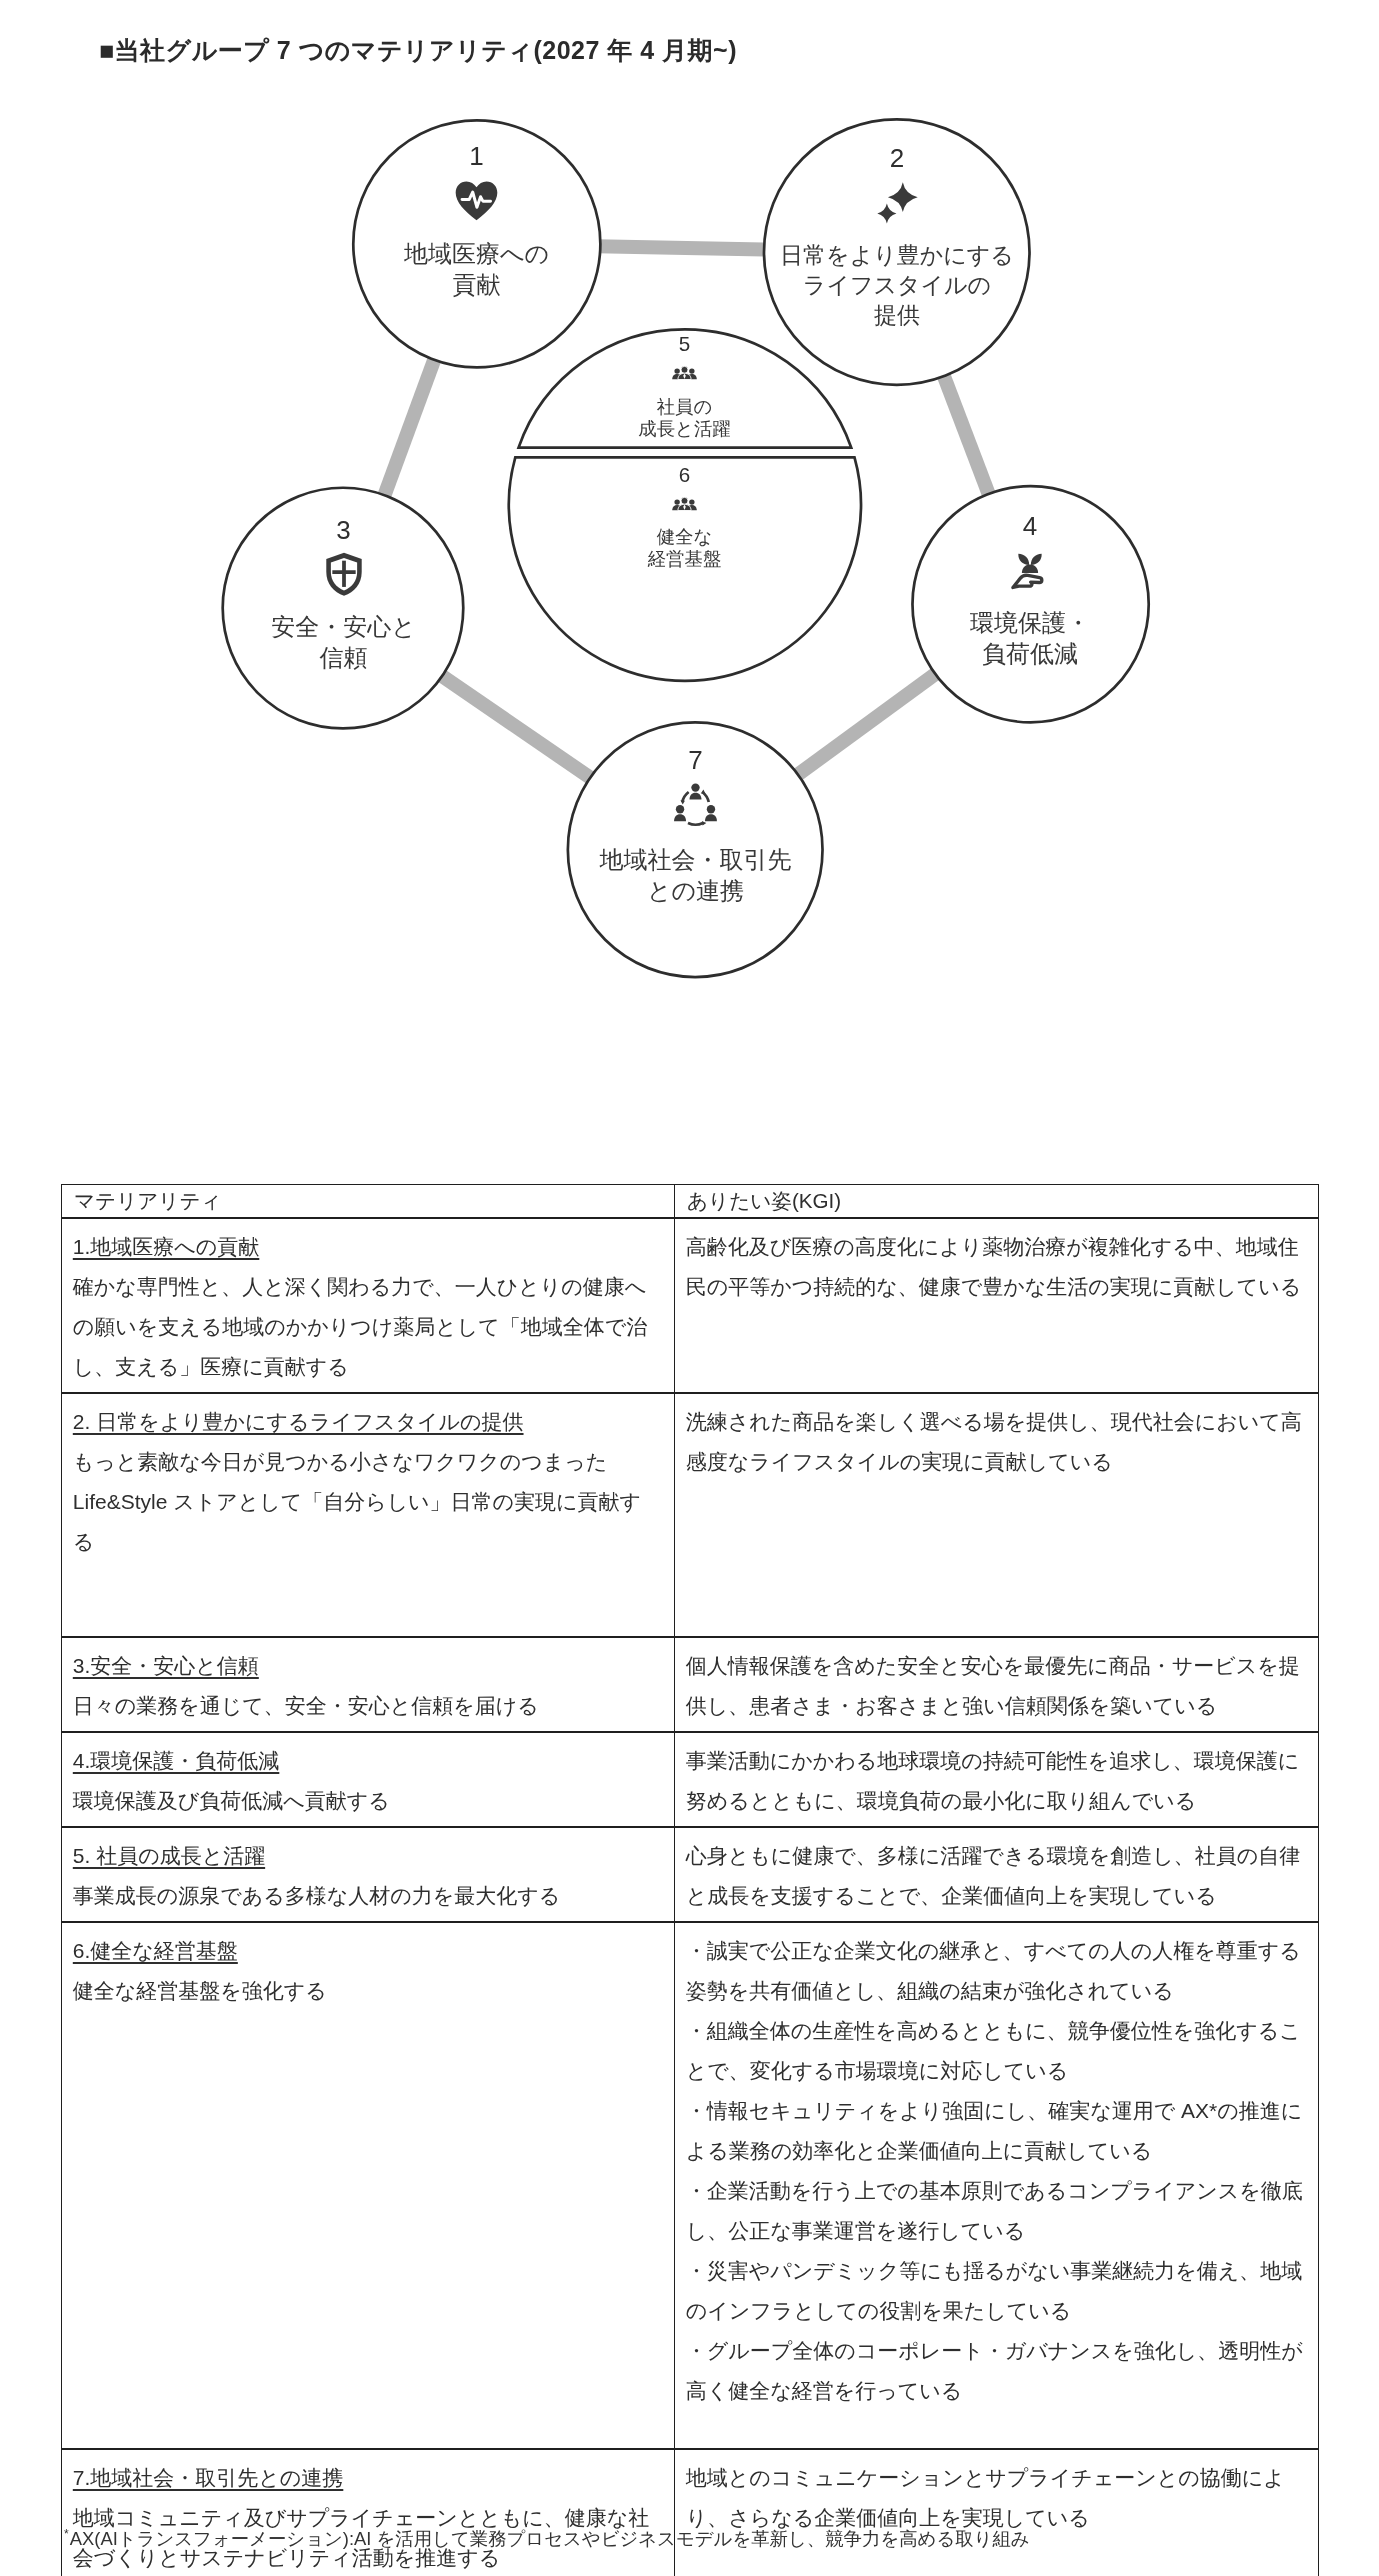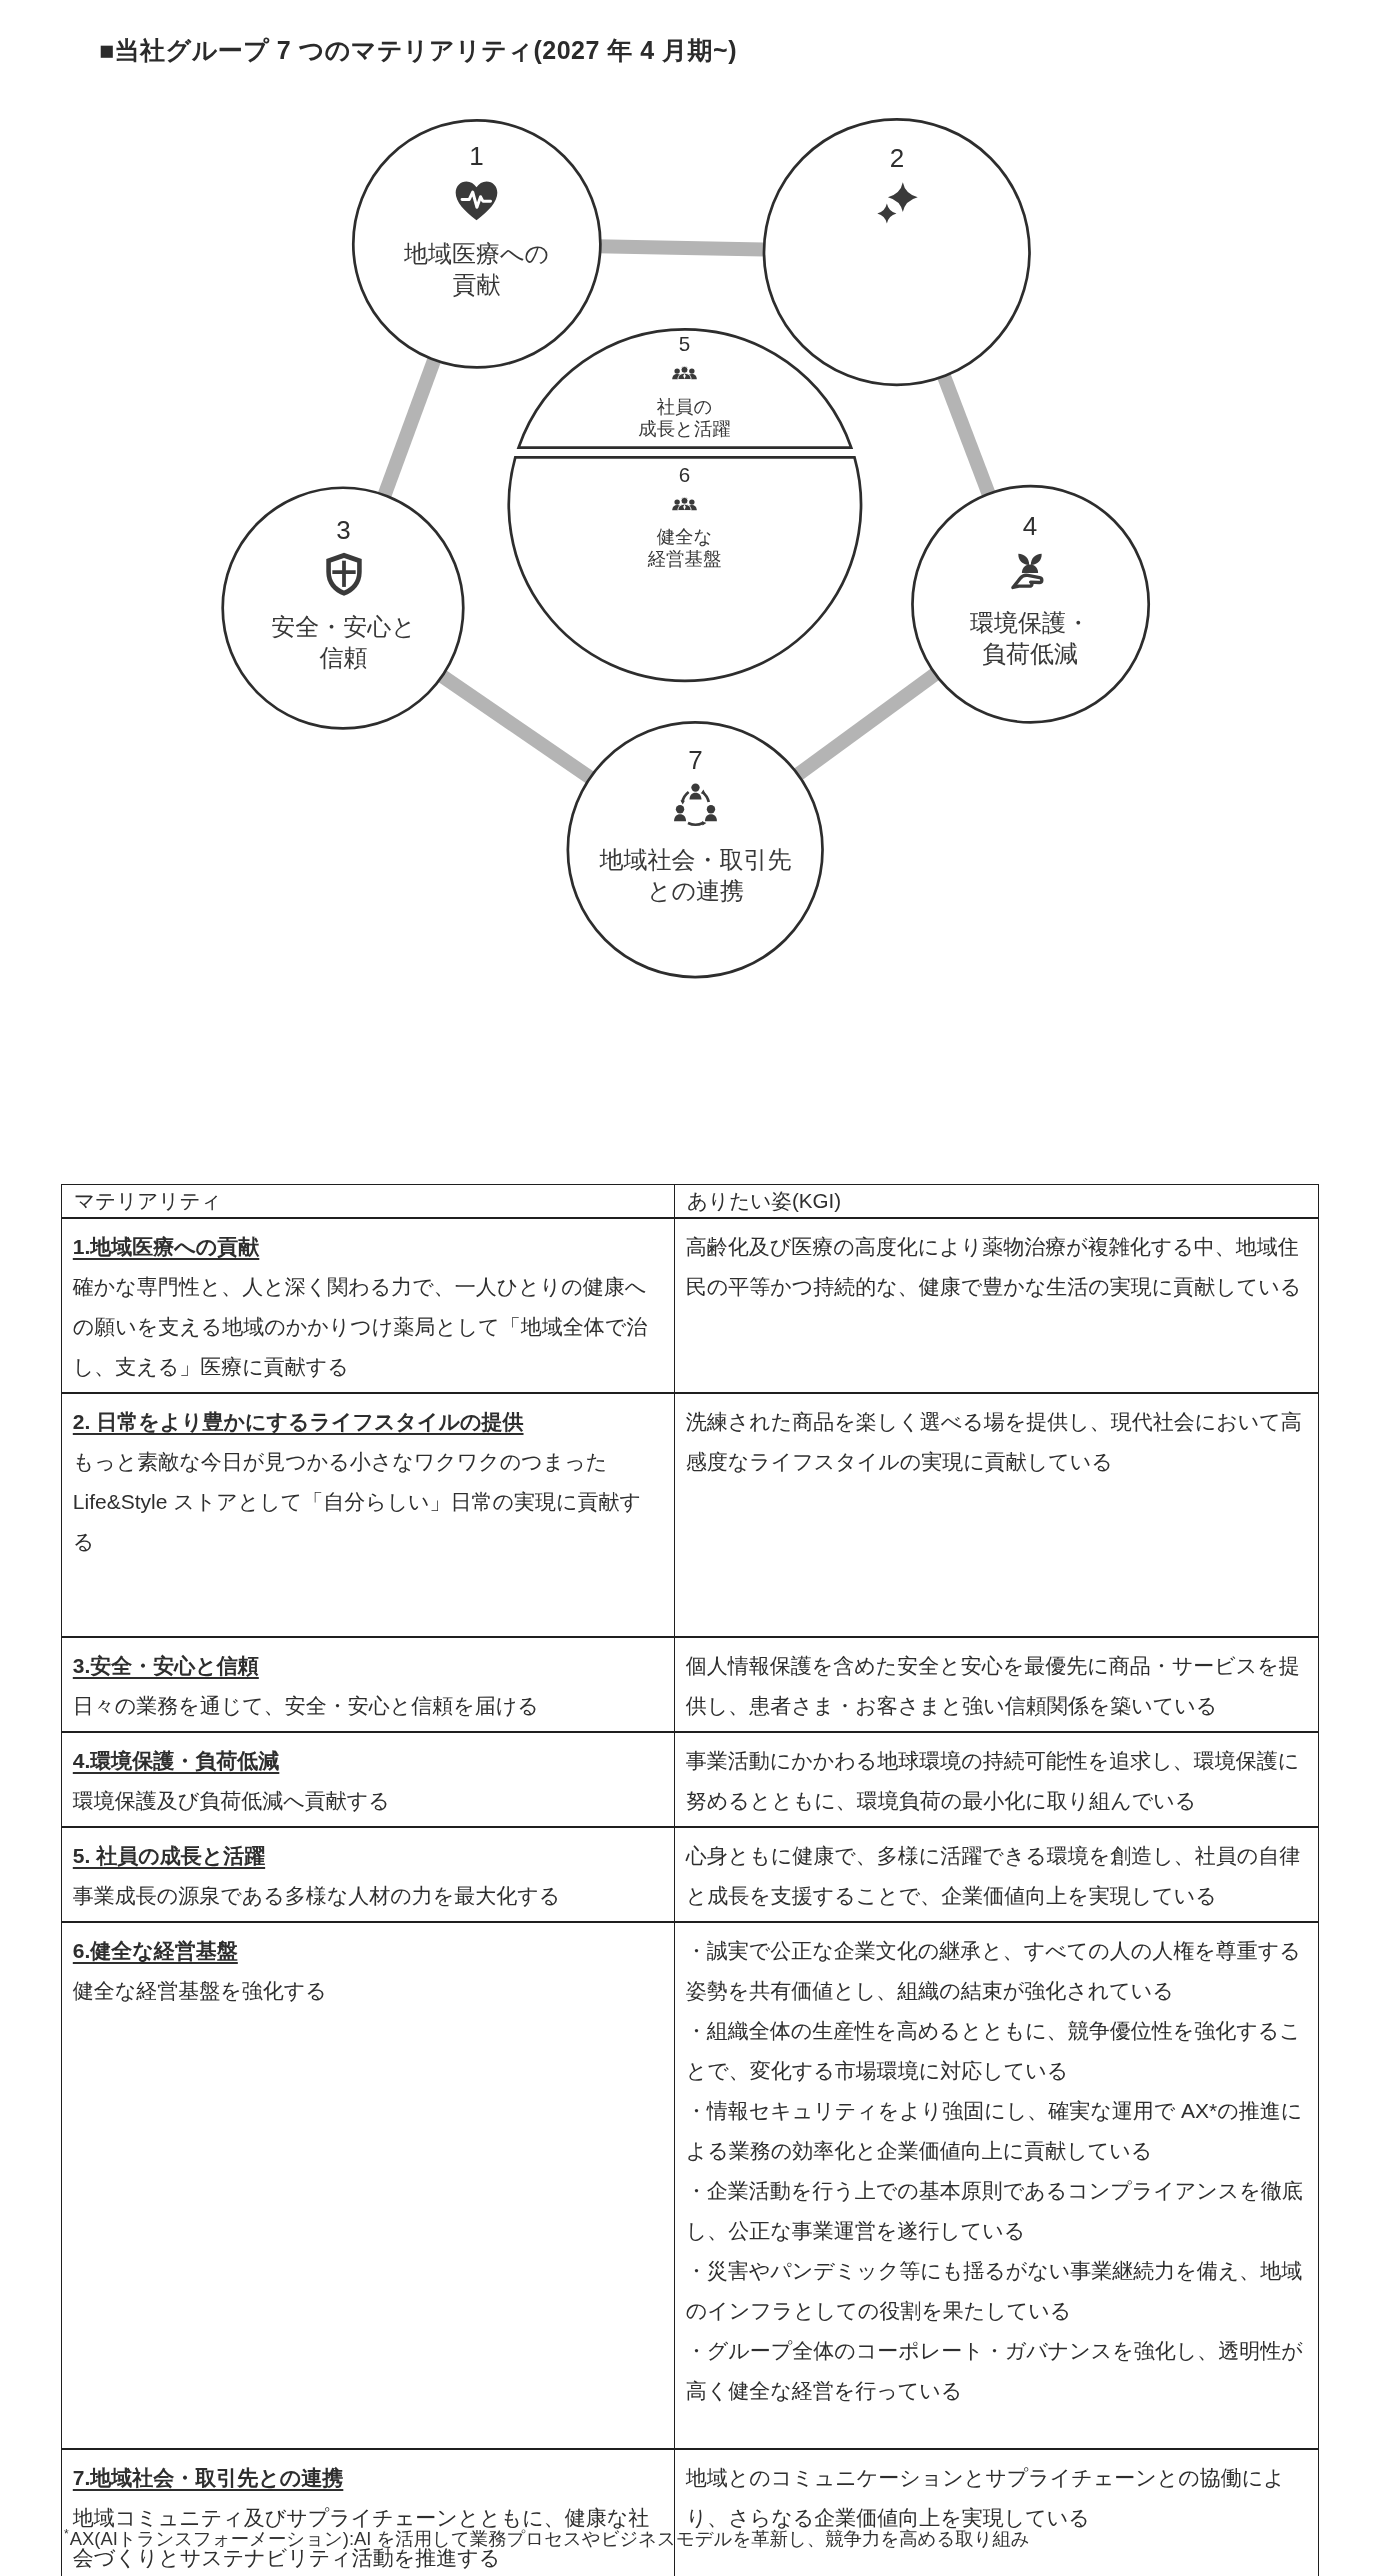--- a/index.html
+++ b/index.html
@@ -30,21 +30,21 @@
   }
   .mat-table, .mat-table th, .mat-table td { border:1.6px solid #1f1f1f; }
   .mat-table th { border-bottom-width:2.7px; }
   .mat-table td { border-top-width:2.2px; }
   .mat-table th {
     font-weight:400; text-align:left; height:28px;
     padding:2.2px 12px; vertical-align:middle; font-size:20.6px;
   }
   .mat-table td { vertical-align:top; padding:7.6px 13px 5.4px 10.8px; line-height:40px; }
   .row-title {
-    font-weight:700;
+    font-weight:400;
     text-decoration:underline; text-decoration-thickness:2.2px; text-underline-offset:4.3px;
   }
   .kgi-text, .row-desc { font-weight:400; }
   .footnote {
     position:absolute; left:64px; top:2526px; font-size:18.4px; color:#333333;
   }
   .footnote sup { font-size:12px; vertical-align:super; margin-right:1.1px; }
 </style>
 </head>
 <body>
@@ -83,20 +83,25 @@
           <div class="circle-label" style="font-size: 24px; line-height: 31px;">地域医療への</div>
           <div class="circle-label" style="font-size: 24px; line-height: 31px;">貢献</div>
         </div>
       </div>
       <div class="circle-body" style="left: 764px; top: 119px; width: 266px; height: 266px; justify-content: flex-start; padding-top: 25px;">
         <div class="circle-num" style="font-size: 26px;">2</div>
         <span class="circle-icon"><svg width="51" height="51" viewBox="0 0 24 24">
             <path d="M14.5,2.5 Q15.6,8 21.5,9.5 Q15.6,11 14.5,16.5 Q13.4,11 7.5,9.5 Q13.4,8 14.5,2.5 Z" fill="#3a3a3a"></path>
             <path d="M7,12.5 Q7.8,16.2 11.5,17.2 Q7.8,18.2 7,21.9 Q6.2,18.2 2.5,17.2 Q6.2,16.2 7,12.5 Z" fill="#3a3a3a"></path>
           </svg></span>
+        <div class="labels-start" style="margin-top: 12px;">
+          <div class="circle-label" style="font-size: 23px; line-height: 30px;">日常をより豊かにする</div>
+          <div class="circle-label" style="font-size: 23px; line-height: 30px;">ライフスタイルの</div>
+          <div class="circle-label" style="font-size: 23px; line-height: 30px;">提供</div>
+        </div>
       </div>
       <div class="circle-body" style="left: 223px; top: 488px; width: 241px; height: 241px; justify-content: flex-start; padding-top: 28px;">
         <div class="circle-num" style="font-size: 26px;">3</div>
         <span class="circle-icon"><svg width="50" height="50" viewBox="0 0 24 24">
             <path d="M12,1.8 L20.5,4.8 L20.5,11 C20.5,16.7 17,20.6 12,22.4 C7,20.6 3.5,16.7 3.5,11 L3.5,4.8 Z" fill="#3a3a3a"></path>
             <path d="M12,4.3 L18.3,6.5 L18.3,11 C18.3,15.4 15.7,18.4 12,19.9 C8.3,18.4 5.7,15.4 5.7,11 L5.7,6.5 Z" fill="#ffffff"></path>
             <rect x="11.1" y="5.6" width="1.8" height="12.6" fill="#3a3a3a"></rect>
             <rect x="6.4" y="10.2" width="11.2" height="1.8" fill="#3a3a3a"></rect>
           </svg></span>
         <div class="labels-start" style="margin-top: 12px;">

